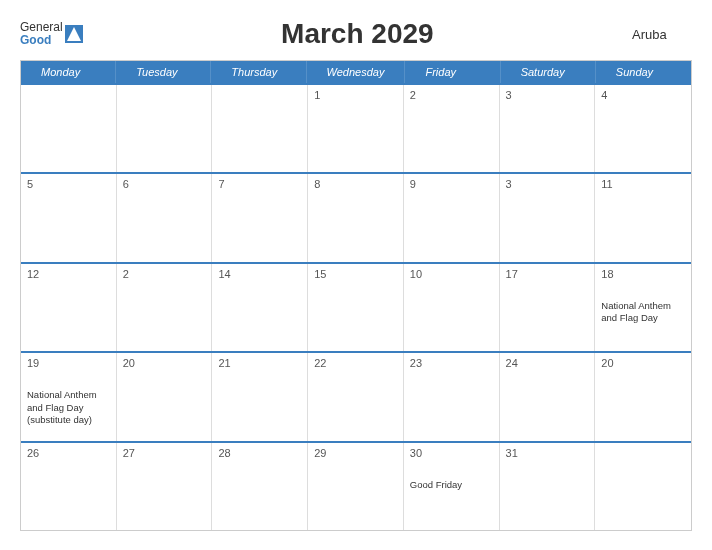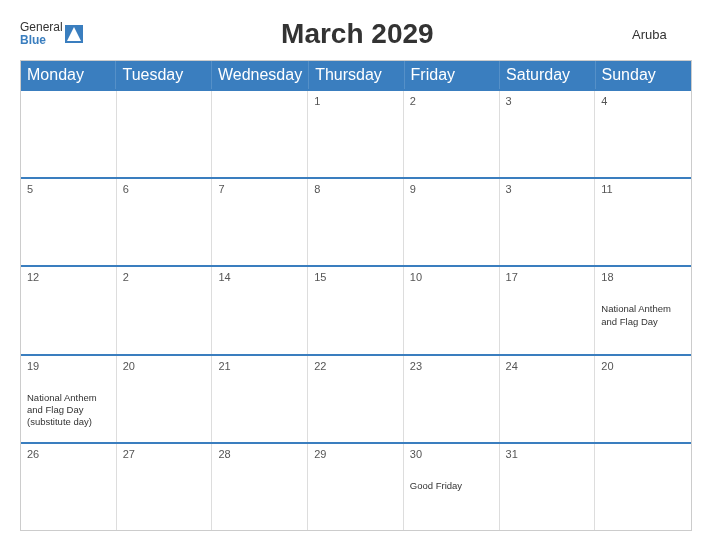--- a/index.html
+++ b/index.html
@@ -66,24 +66,25 @@
       flex-direction: column;
       border: 1px solid #ccc;
     }
     .cal-header {
       display: grid;
       grid-template-columns: repeat(7, 1fr);
       background: #3a7ebf;
     }
     .cal-header-cell {
       color: #fff;
-      font-size: 16px;
-      padding: 5px 6px;
+      font-size: 11px;
+      padding: 5px 20px;
       font-weight: normal;
       border-right: 1px solid #5590c8;
+      font-style: italic;
     }
     .cal-header-cell:last-child {
       border-right: none;
     }
     .cal-body {
       flex: 1;
       display: flex;
       flex-direction: column;
     }
     .cal-row {
@@ -118,37 +119,37 @@
     }
   </style>
 </head>
 <body>
 
 <div class="page">
   <div class="header">
     <div class="logo">
       <div class="logo-text">
         <span class="logo-general">General</span>
-        <span class="logo-blue">Blue</span>
+        <span class="logo-blue">Good</span>
       </div>
       <svg class="logo-flag" viewBox="0 0 18 18">
         <rect x="0" y="0" width="18" height="18" fill="#3a7ebf"></rect>
         <polygon points="9,2 16,16 2,16" fill="white"></polygon>
       </svg>
     </div>
     <h1 class="title">March 2029</h1>
     <div class="country">Aruba</div>
   </div>
 
   <div class="calendar">
     <div class="cal-header">
       <div class="cal-header-cell">Monday</div>
       <div class="cal-header-cell">Tuesday</div>
+      <div class="cal-header-cell">Thursday</div>
       <div class="cal-header-cell">Wednesday</div>
-      <div class="cal-header-cell">Thursday</div>
       <div class="cal-header-cell">Friday</div>
       <div class="cal-header-cell">Saturday</div>
       <div class="cal-header-cell">Sunday</div>
     </div>
     <div class="cal-body" id="cal-body">
     <div class="cal-row">
           <div class="cal-cell"></div>
           <div class="cal-cell"></div>
           <div class="cal-cell"></div>
           <div class="cal-cell">

